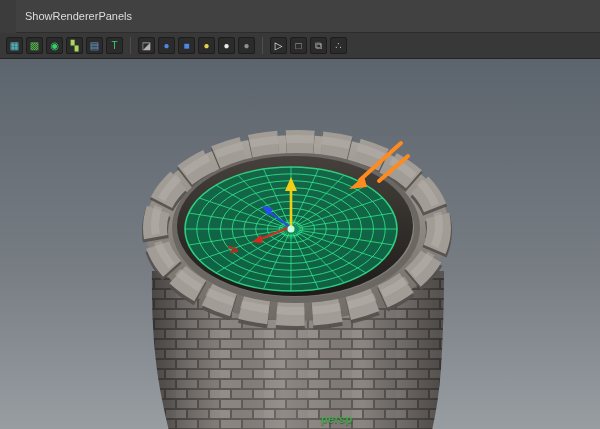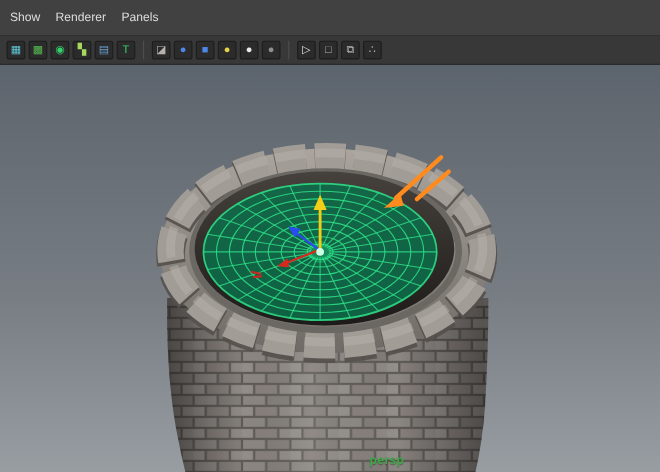--- a/index.html
+++ b/index.html
@@ -1,33 +1,33 @@
 <!DOCTYPE html>
 <html><head>
 <meta charset="utf-8">
 <style>
   html,body{margin:0;padding:0;background:#222;font-family:"Liberation Sans",sans-serif;}
   .window{width:600px;height:429px;position:relative;overflow:hidden;background:#3c3c3c;box-shadow:0 0 0 1px #1c1c1c;}
 
   
-  .menubar{height:20px;background:#414141;display:flex;align-items:center;gap:14px;padding:16px 9px;border-bottom:1px solid #2c2c2c;box-sizing:border-box;}
+  .menubar{height:20px;background:#414141;display:flex;align-items:center;padding:16px 9px;border-bottom:1px solid #2c2c2c;box-sizing:border-box;margin-left:16px;}
   .menu-item{color:#dddddd;font-size:11px;line-height:20px;cursor:default;}
 
   
   .toolbar{height:26px;background:#383838;display:flex;align-items:center;padding:0 6px;gap:3px;border-bottom:1px solid #242424;box-sizing:border-box;}
   .tb-icon{width:17px;height:17px;background:#2b2b2b;border:1px solid #1d1d1d;border-radius:2px;display:flex;align-items:center;justify-content:center;font-size:10px;line-height:1;box-sizing:border-box;cursor:default;}
   .sep{width:1px;height:17px;background:#4e4e4e;margin:0 4px;}
   .c-teal{color:#5ec7d8;} .c-green{color:#54b84e;} .c-green2{color:#35d06a;}
   .c-lime{color:#a8d95e;} .c-blue{color:#6f9fd2;} .c-blue2{color:#4f86e8;}
   .c-gray{color:#b5b1ac;} .c-yellow{color:#e6d24a;} .c-white{color:#e9e9e9;} .c-dgray{color:#8f8f8f;}
 
   
   .viewport{position:relative;height:383px;background:linear-gradient(#5c646d 0%,#777d83 55%,#9aa0a4 100%);overflow:hidden;}
   .viewport svg{display:block;}
-  .persp-label{position:absolute;left:300px;top:354px;color:#3cab45;font-size:11px;font-weight:bold;letter-spacing:.3px;text-shadow:0 1px 1px rgba(0,0,0,.35);padding-left:36px;}
+  .persp-label{position:absolute;left:285px;top:354px;color:#3cab45;font-size:11px;font-weight:bold;letter-spacing:.3px;text-shadow:0 1px 1px rgba(0,0,0,.35);padding-left:36px;}
 </style>
 </head>
 <body>
 
 <div class="window">
 
   <div class="menubar">
     <span class="menu-item">Show</span>
     <span class="menu-item">Renderer</span>
     <span class="menu-item">Panels</span>

